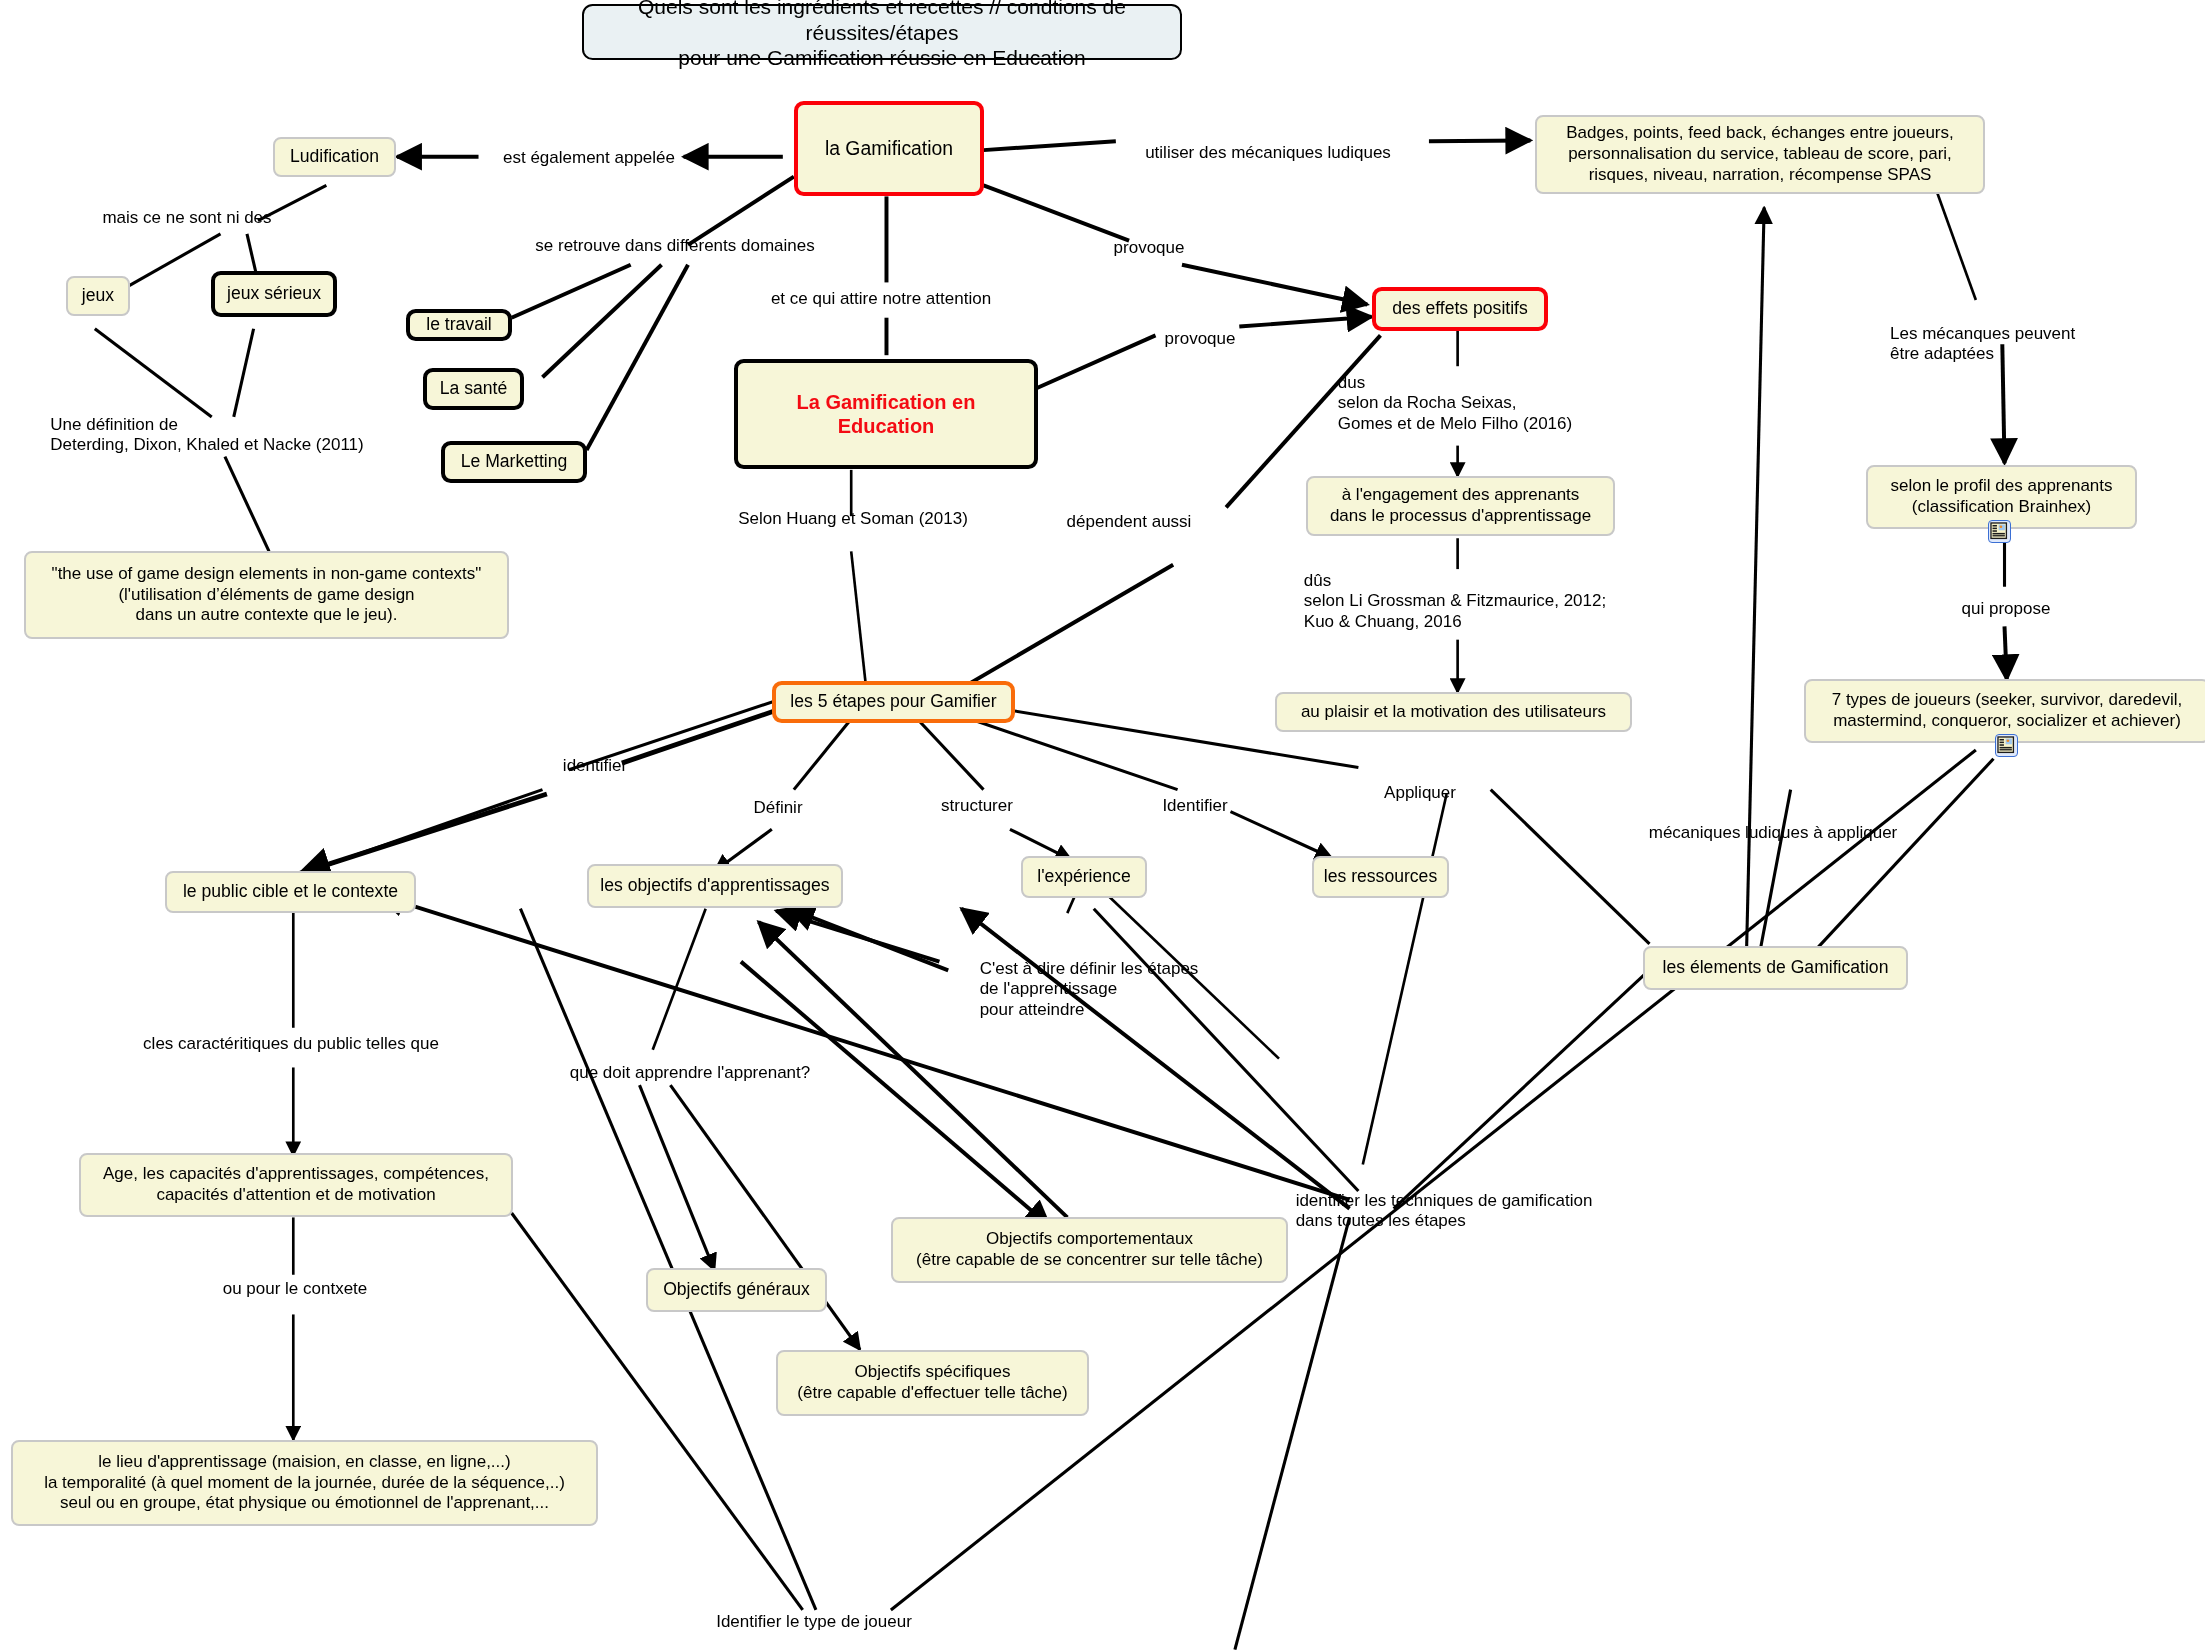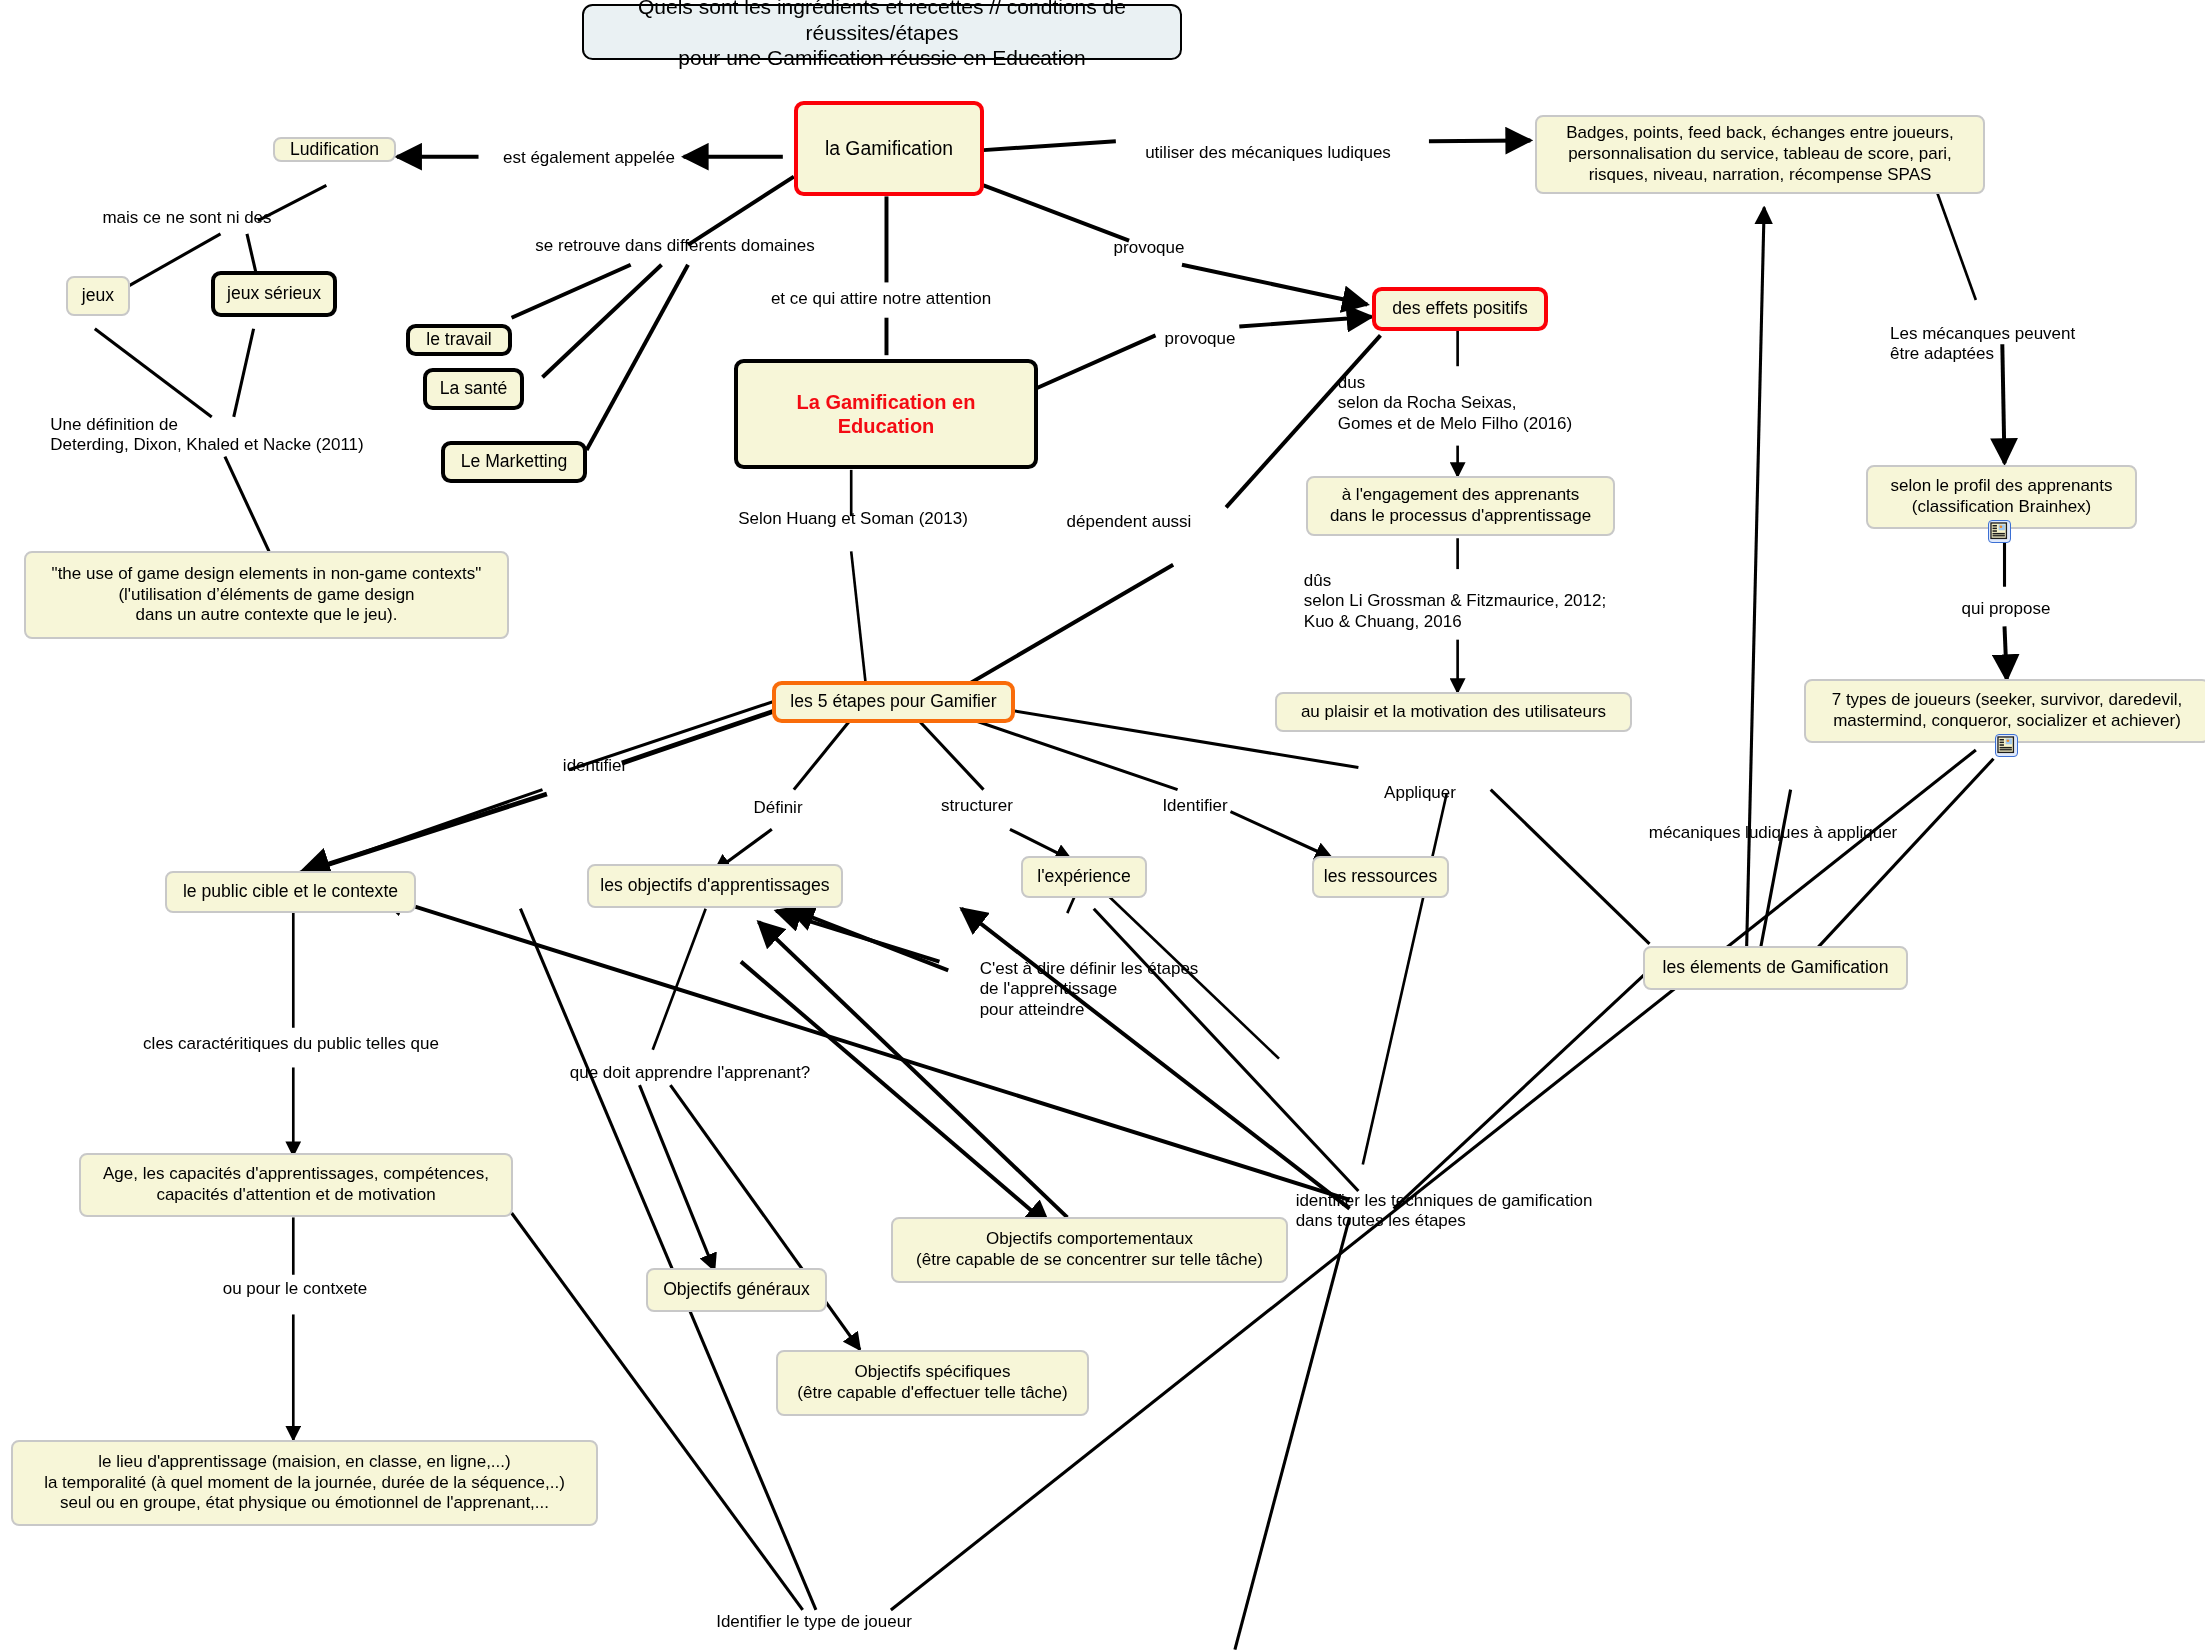--- a/index.html
+++ b/index.html
@@ -200,39 +200,39 @@
 
   <div class="node blue-head" style="left:582px; top:4.4px; width:600px; height:56px; font-size:21px;">
     <span>Quels sont les ingrédients et recettes // condtions de réussites/étapes
 pour une Gamification réussie en Education</span>
   </div>
 
   <div class="node red" style="left:794px; top:101px; width:190px; height:95px; font-size:19.4px;">
     <span>la Gamification</span>
   </div>
 
-  <div class="node thin" style="left:273px; top:137px; width:123px; height:25px;">
+  <div class="node thin" style="left:273px; top:137px; width:123px; height:40px;">
     <span>Ludification</span>
   </div>
 
   <div class="node thin" style="left:66px; top:276px; width:64px; height:40px;">
     <span>jeux</span>
   </div>
 
   <div class="node black" style="left:203px; top:271px; width:126px; height:46px;margin-left:8px;">
     <span>jeux sérieux</span>
   </div>
 
   <div class="node thin" style="left:24px; top:551px; width:485px; height:88px; font-size:17px;">
     <span>"the use of game design elements in non-game contexts"
 (l'utilisation d’éléments de game design
 dans un autre contexte que le jeu).</span>
   </div>
 
-  <div class="node black" style="left:406px; top:324px; width:106px; height:32px;">
+  <div class="node black" style="left:406px; top:309px; width:106px; height:32px;">
     <span>le travail</span>
   </div>
 
   <div class="node black" style="left:423px; top:368px; width:101px; height:42px;">
     <span>La santé</span>
   </div>
 
   <div class="node black" style="left:441px; top:441px; width:146px; height:42px;">
     <span>Le Marketting</span>
   </div>

